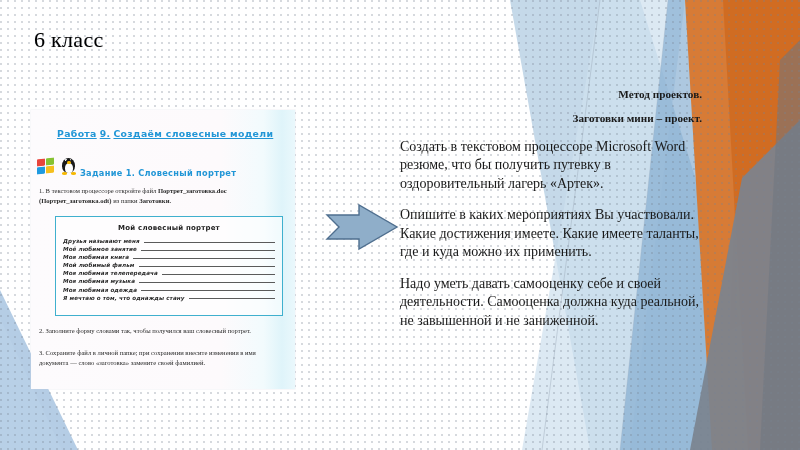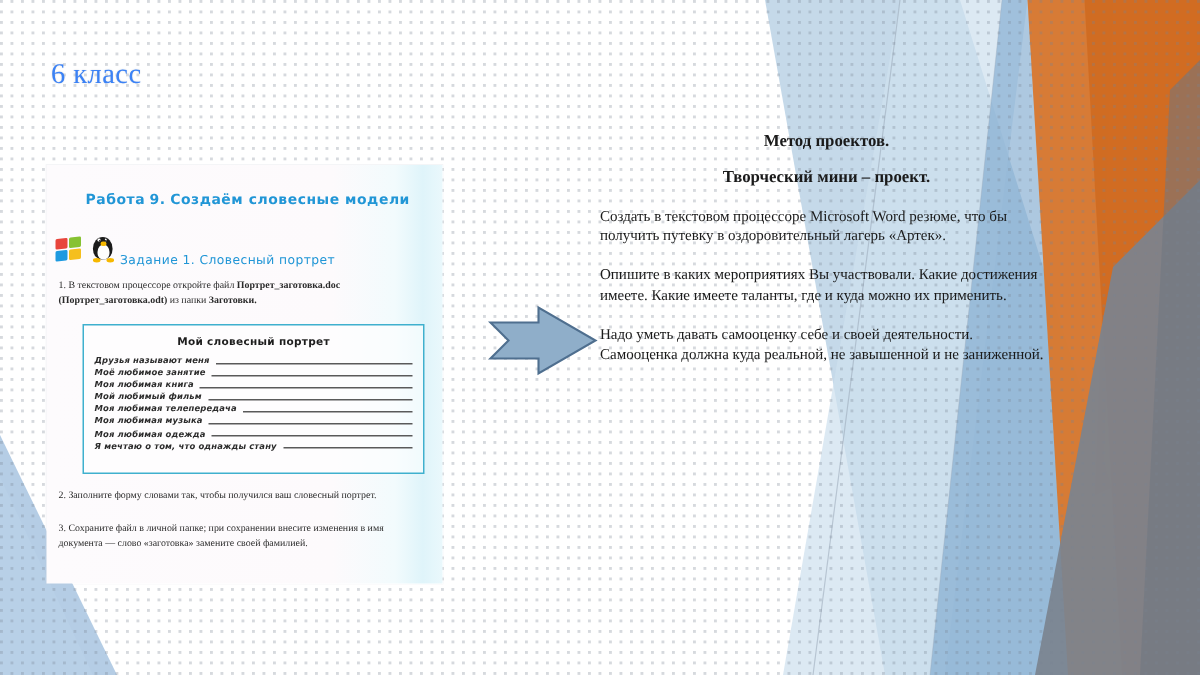--- a/index.html
+++ b/index.html
@@ -27,45 +27,45 @@
   
   .facets{position:absolute;top:0;right:0;width:320px;height:450px;z-index:1;}
   .facets svg{display:block;width:320px;height:450px;}
 
   
   .left-wedge{position:absolute;left:0;bottom:0;width:110px;height:160px;z-index:1;}
   .left-wedge svg{display:block;width:110px;height:160px;}
 
   
   .title-block{
-    position:absolute;left:34px;top:37px;z-index:8;
+    position:absolute;left:34px;top:25px;z-index:8;
     line-height:1.34;
-    color:#3b82f6;
+    color:#000000;
     font-family:"Liberation Serif",serif;
-    font-size:19px;
+    font-size:22px;
     letter-spacing:.3px;
     text-shadow:0 0 1px rgba(68,84,106,.25);
   }
   .title-block div{white-space:nowrap;}
 
   
   .book{
     position:absolute;left:31px;top:110px;width:264px;height:279px;z-index:7;
     background:
       linear-gradient(90deg,#fdfbfd 0%,#fdfafc 72%,#f2fbfd 88%,#dff4fa 95%,#eaf8fc 100%);
     box-shadow:0 0 0 0.5px rgba(200,205,215,.25);
     overflow:hidden;
   }
   .book-inner{position:absolute;inset:0;padding:0;}
 
   .bk-h1{
     position:absolute;left:26px;top:18px;right:8px;
     font-family:"DejaVu Sans",sans-serif;
     font-weight:700;font-size:9.3px;color:#2196d6;
-    letter-spacing:.35px;white-space:nowrap;
+    letter-spacing:.35px;white-space:nowrap;text-decoration:underline;
   }
   .bk-h1 .num{margin:0 3px;}
 
   .bk-os{position:absolute;left:6px;top:46px;display:flex;align-items:flex-end;gap:5px;}
   .win-logo{position:relative;width:19px;height:17px;}
   .win-logo i{position:absolute;display:block;width:8px;height:7px;border-radius:1px;}
   .win-logo i:nth-child(1){left:0;top:1px;background:#e8453c;transform:skewY(-7deg);}
   .win-logo i:nth-child(2){left:9px;top:0px;background:#86c232;transform:skewY(-7deg);}
   .win-logo i:nth-child(3){left:0;top:9px;background:#1e9ae0;transform:skewY(-7deg);}
   .win-logo i:nth-child(4){left:9px;top:8px;background:#f5bf1d;transform:skewY(-7deg);}
@@ -78,21 +78,21 @@
   .tux .eyeL{left:4.3px;}
   .tux .eyeR{left:8.6px;}
   .tux .eyeL:after,.tux .eyeR:after{content:"";position:absolute;left:.35px;top:.35px;width:1px;height:1px;background:#111;border-radius:50%;}
   .tux .ftL,.tux .ftR{position:absolute;bottom:0px;width:5px;height:2.6px;background:#f6b800;border-radius:50%;}
   .tux .ftL{left:0.5px;}
   .tux .ftR{right:0.5px;}
 
   .bk-task{
     position:absolute;left:49px;top:58px;
     font-family:"DejaVu Sans",sans-serif;
-    font-weight:400;font-size:8.2px;color:#2196d6;letter-spacing:.3px;white-space:nowrap;
+    font-weight:700;font-size:8.2px;color:#2196d6;letter-spacing:.3px;white-space:nowrap;
   }
 
   .bk-li{
     position:absolute;font-family:"Liberation Serif",serif;
     font-size:6.6px;color:#2a2a2a;line-height:1.5;
   }
   .bk-li1{left:8px;top:76px;right:10px;}
   .bk-li1 b{font-weight:700;}
 
   .form{
@@ -119,25 +119,25 @@
   .arrow{position:absolute;left:325px;top:203px;width:74px;height:48px;z-index:8;}
   .arrow svg{display:block;width:74px;height:48px;}
 
   
   .col{
     position:absolute;left:400px;top:88px;width:302px;z-index:8;
     font-family:"Liberation Serif",serif;
     color:#1a1a1a;
   }
   .col .hd{
-    text-align:center;font-weight:700;font-size:11.2px;margin-bottom:12px;
+    text-align:right;font-weight:700;font-size:11.2px;margin-bottom:12px;
   }
   .col .hd.second{margin-bottom:14px;}
   .col p{
-    margin:0 0 13px 0;font-size:10px;line-height:1.32;text-align:left;
+    margin:0 0 13px 0;font-size:14px;line-height:1.32;text-align:left;
   }
   .col p:last-child{margin-bottom:0;}
 </style>
 </head>
 <body>
 
 <div id="slide">
 
   <div class="left-wedge">
     <svg viewBox="0 0 110 160" preserveAspectRatio="none" aria-hidden="true">
@@ -244,19 +244,19 @@
   </div>
 
   <div class="arrow">
     <svg viewBox="0 0 74 48" aria-hidden="true">
       <polygon points="2,12 34,12 34,2 72,24 34,46 34,36 2,36 14,24" fill="#8faec9" stroke="#4f6f8f" stroke-width="1.4" stroke-linejoin="miter"></polygon>
     </svg>
   </div>
 
   <div class="col">
     <div class="hd">Метод проектов.</div>
-    <div class="hd second">Творческий мини – проект.</div>
+    <div class="hd second">Заготовки мини – проект.</div>
     <p>Создать в текстовом процессоре Microsoft Word резюме, что бы получить путевку в оздоровительный лагерь «Артек».</p>
     <p>Опишите в каких мероприятиях Вы участвовали. Какие достижения имеете. Какие имеете таланты, где и куда можно их применить.</p>
     <p>Надо уметь давать самооценку себе и своей деятельности. Самооценка должна куда реальной, не завышенной и не заниженной.</p>
   </div>
 
 </div>
 
 </body></html>

